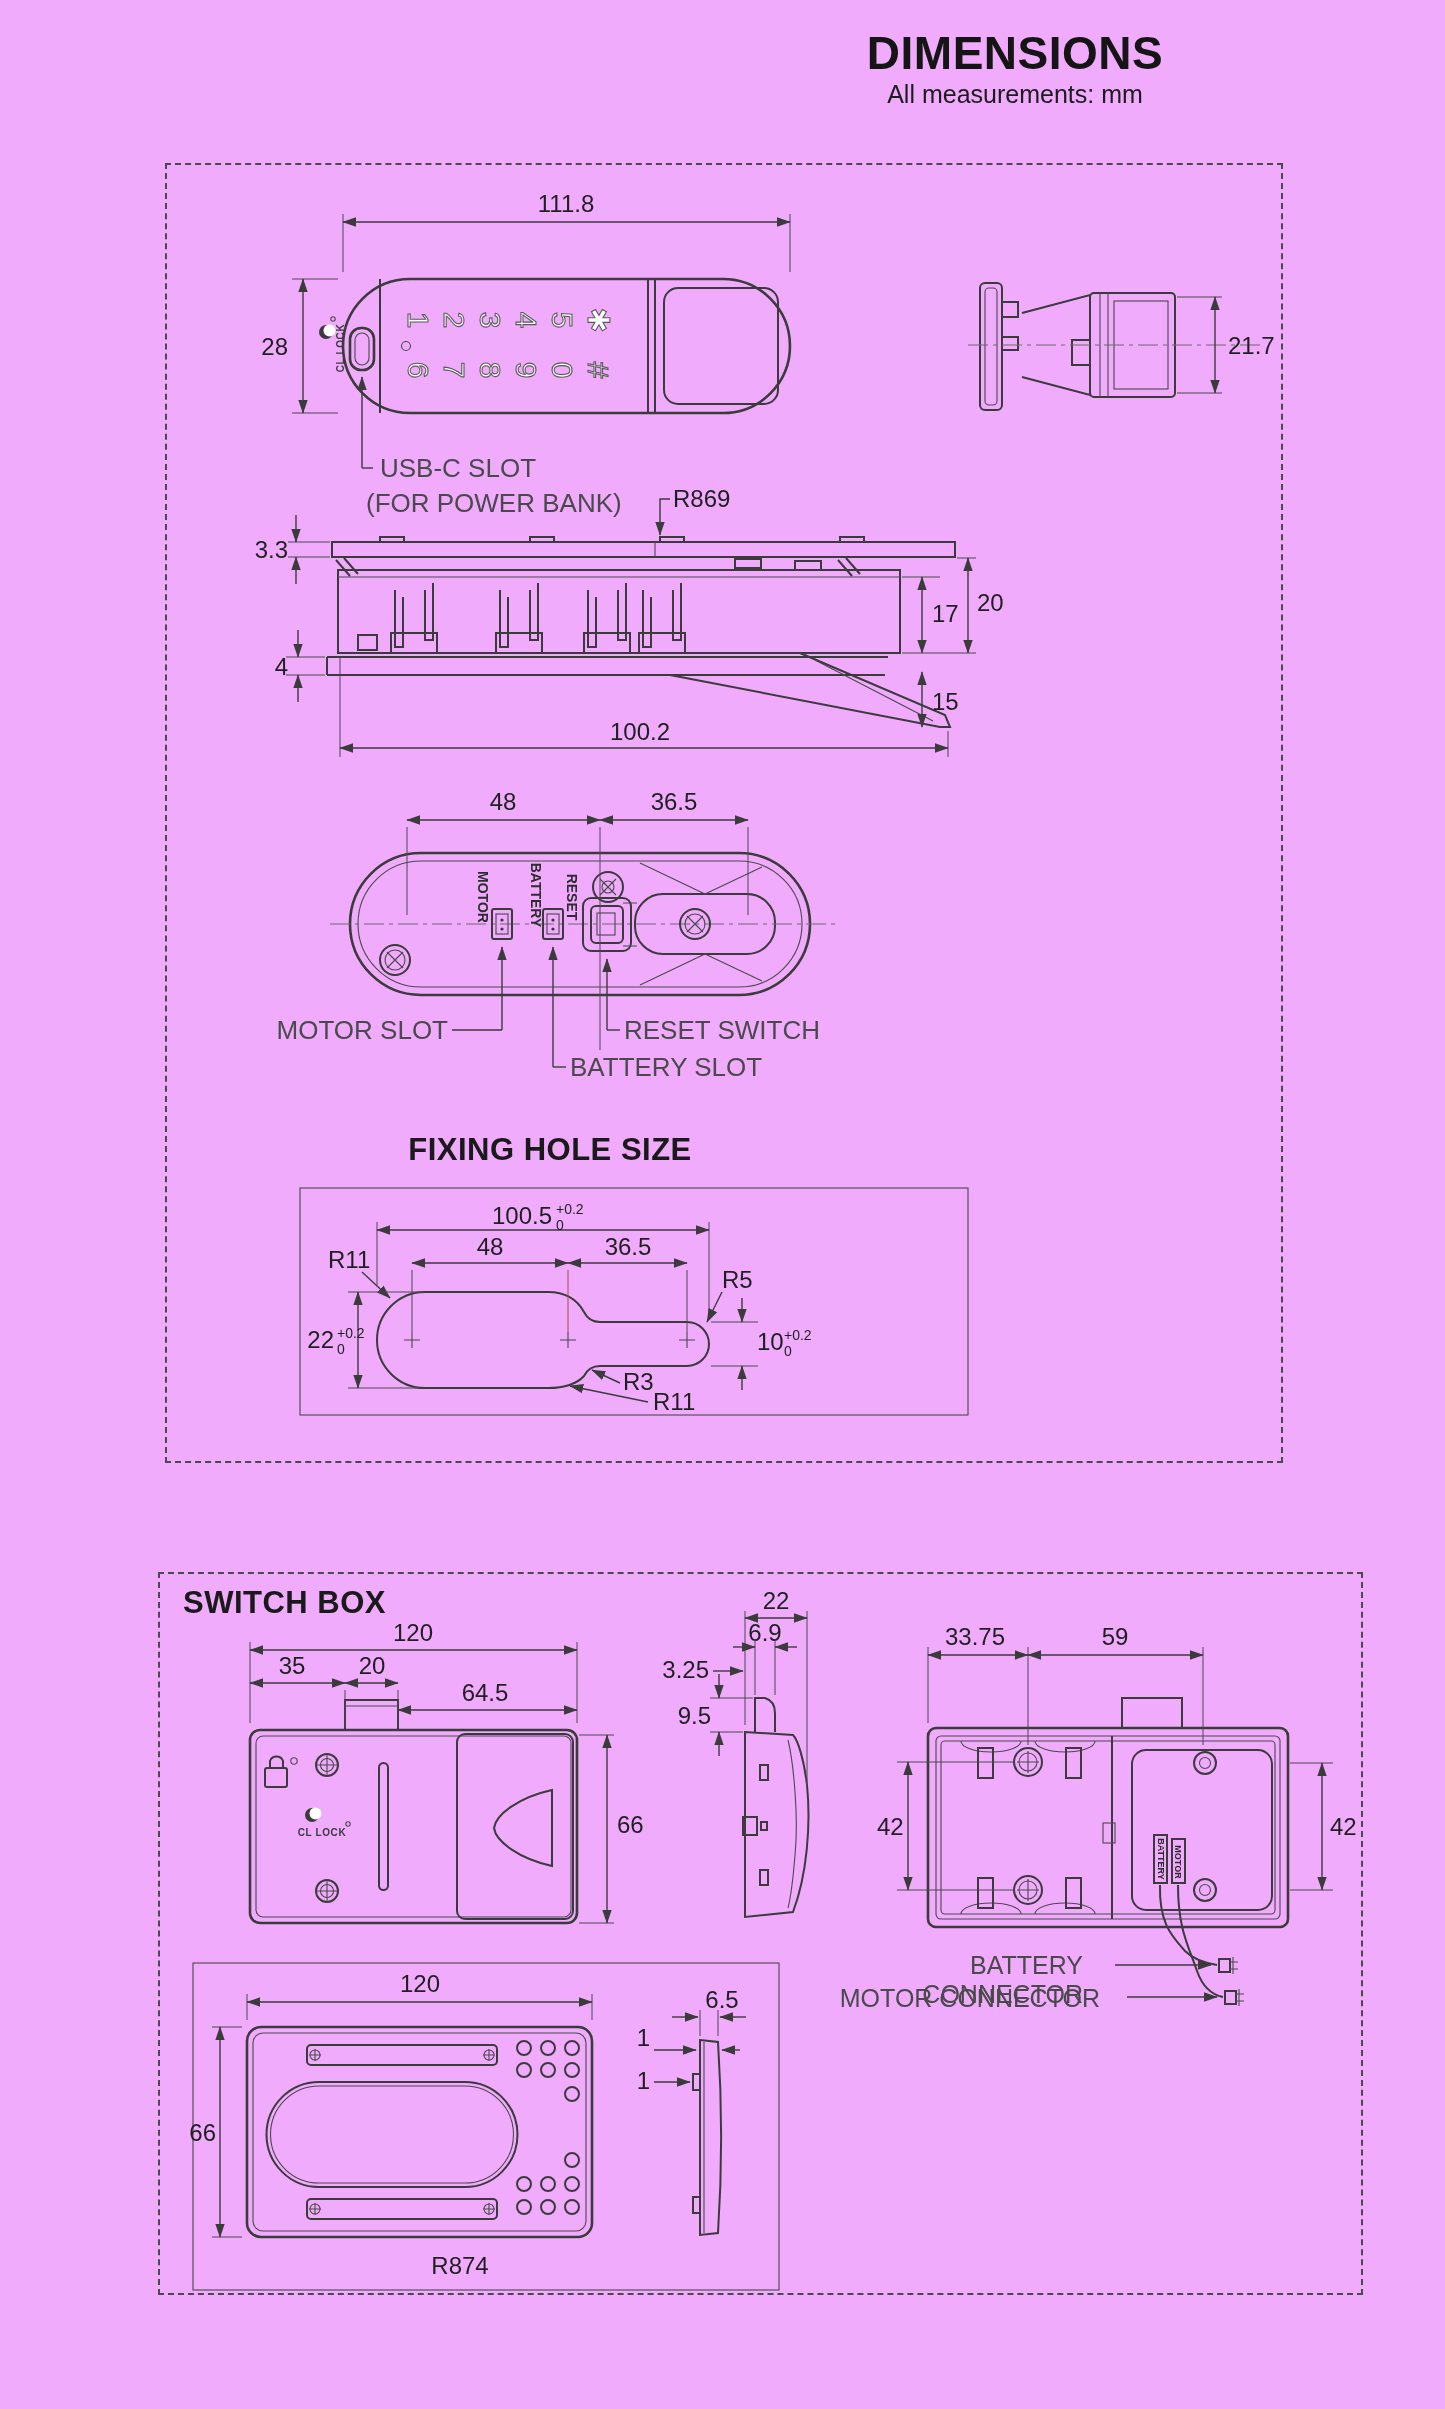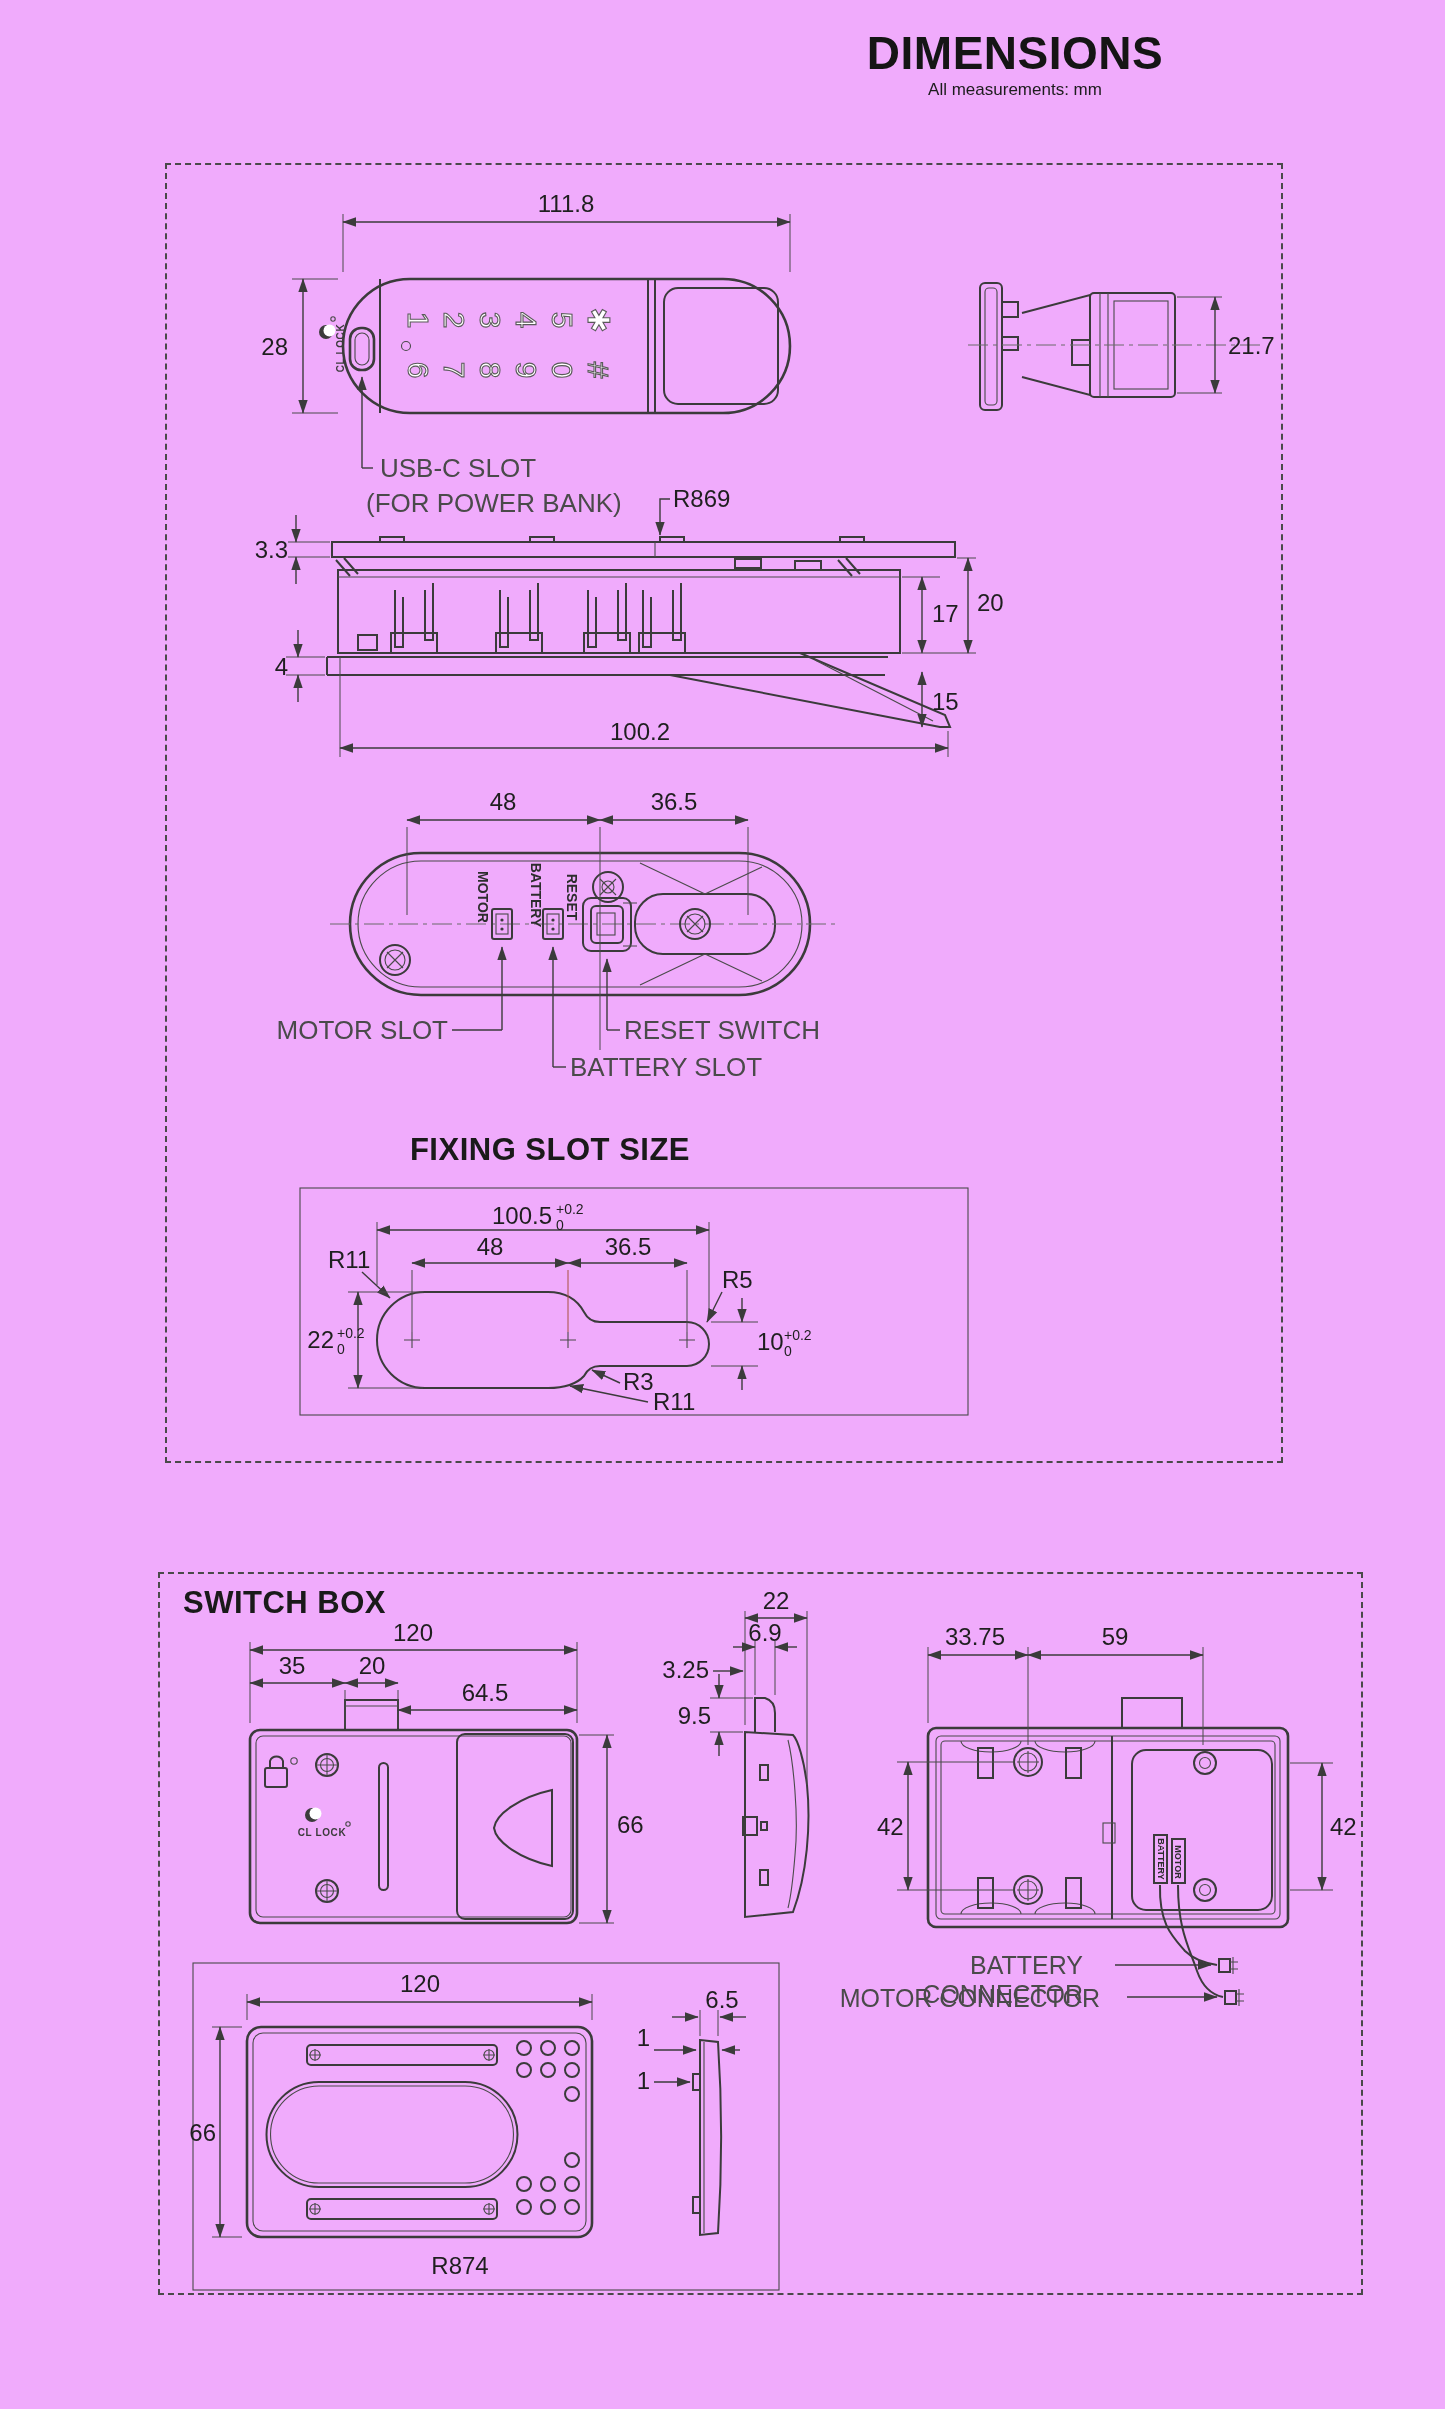--- a/index.html
+++ b/index.html
@@ -1,21 +1,21 @@
 <!DOCTYPE html>
 <html><head>
 <meta charset="utf-8">
 <style>
   html,body{margin:0;padding:0;background:#fff}
   #page{position:relative;width:1445px;height:2409px;background:#f0abfc;overflow:hidden;
         font-family:"Liberation Sans",sans-serif;color:#222}
   .abs{position:absolute}
   .dashedbox{position:absolute;border:2px dashed #4a4a4a}
   .h-title{font-weight:700;font-size:46px;letter-spacing:.5px;color:#151515}
-  .h-sub{font-size:17px;color:#1c1c1c}
+  .h-sub{font-size:25px;color:#1c1c1c}
   .sec-title{font-weight:700;font-size:31px;color:#1a1a1a;letter-spacing:.5px}
   .conn-lbl{font-size:25px;color:#4a4a4a;text-align:right;width:280px}
   svg{position:absolute;overflow:visible}
   .s2{fill:none;stroke:#3b3b3b;stroke-width:2}
   .s25{fill:none;stroke:#3b3b3b;stroke-width:2.6}
   .s1{fill:none;stroke:#4a4a4a;stroke-width:1.1}
   .dl{fill:none;stroke:#3b3b3b;stroke-width:1.4}
   .ext{fill:none;stroke:#4a4a4a;stroke-width:1}
   .red{stroke:#a8503f}
   .cl{fill:none;stroke:#6a6a6a;stroke-width:1;stroke-dasharray:20 5 4 5}
@@ -284,21 +284,21 @@
       <line class="dl" x1="363" y1="272" x2="376" y2="272"></line>
       <text class="lbl" x="380" y="281">BATTERY SLOT</text>
     </g>
     <g>
       <line class="dl" x1="417" y1="235" x2="417" y2="164" marker-end="url(#mD)"></line>
       <line class="dl" x1="417" y1="235" x2="430" y2="235"></line>
       <text class="lbl" x="434" y="244">RESET SWITCH</text>
     </g>
   </svg>
 
-  <div class="abs sec-title" style="left:350px;top:1132px;width:400px;text-align:center">FIXING SLOT SIZE</div>
+  <div class="abs sec-title" style="left:350px;top:1132px;width:400px;text-align:center">FIXING HOLE SIZE</div>
   <svg style="left:290px;top:1180px" width="690" height="250" viewBox="0 0 690 250">
     <defs>
         <marker id="mE" viewBox="0 0 10 10" refX="9.5" refY="5" markerWidth="10" markerHeight="10" orient="auto-start-reverse">
           <path d="M0,1.6 L10,5 L0,8.4 z" fill="#3b3b3b"></path>
         </marker>
       </defs>
     <rect class="s1" x="10" y="8" width="668" height="227"></rect>
     <path class="s2" d="M135,112 H258 Q283,112 294,132 Q299,142 310,142 H397 A22,22 0 0 1 397,186 H310 Q299,186 294,196 Q283,208 258,208 H135 A48,48 0 0 1 135,112 Z"></path>
     <g>
       <path class="s1" d="M114,160 h16 M122,152 v16 M270,160 h16 M278,152 v16 M389,160 h16 M397,152 v16"></path>

